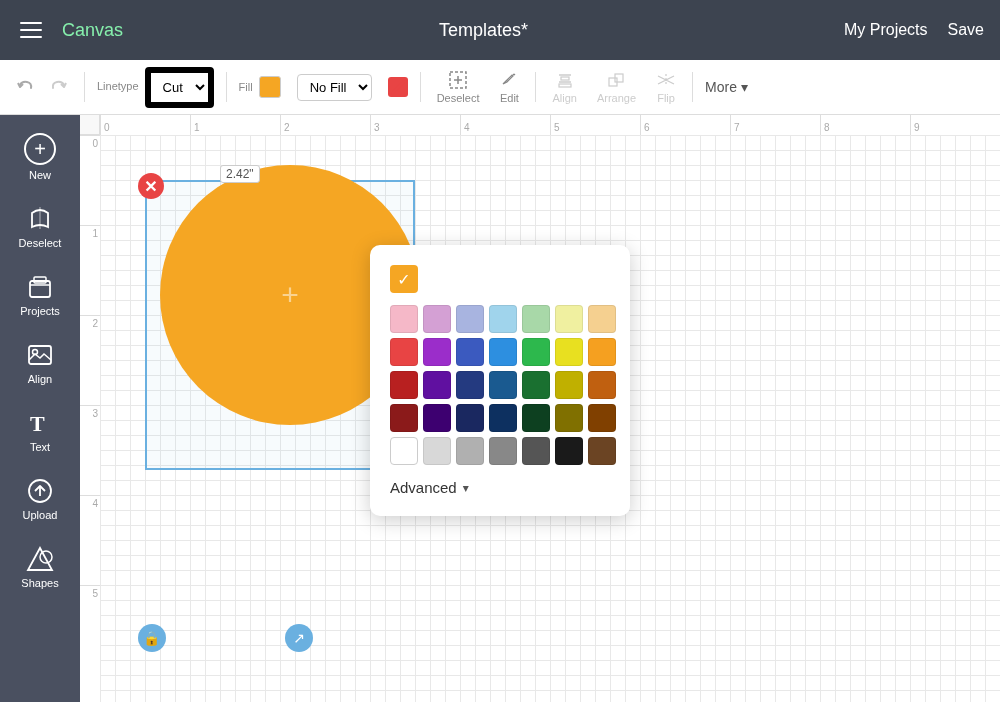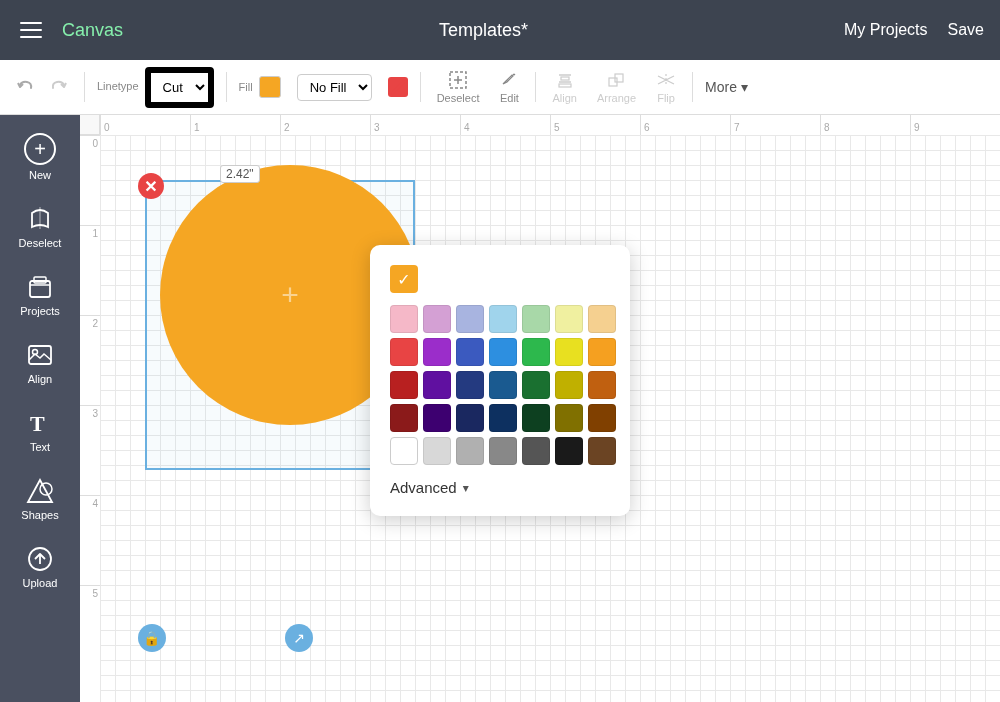--- a/index.html
+++ b/index.html
@@ -280,32 +280,32 @@
       <span class="label">Align</span>
     </div>
     <div class="sidebar-item">
       <svg width="28" height="28" viewBox="0 0 28 28" fill="none">
         <text x="4" y="22" font-size="22" fill="white" font-family="serif" font-weight="bold">T</text>
       </svg>
       <span class="label">Text</span>
     </div>
     <div class="sidebar-item">
       <svg width="28" height="28" viewBox="0 0 28 28" fill="none">
-        <polygon points="14,3 26,25 2,25" stroke="white" stroke-width="1.8" fill="none"></polygon>
-        <circle cx="20" cy="12" r="6" stroke="white" stroke-width="1.5" fill="none"></circle>
-      </svg>
-      <span class="label">Shapes</span>
-    </div>
-    <div class="sidebar-item">
-      <svg width="28" height="28" viewBox="0 0 28 28" fill="none">
         <circle cx="14" cy="14" r="11" stroke="white" stroke-width="1.8" fill="none"></circle>
         <line x1="14" y1="9" x2="14" y2="19" stroke="white" stroke-width="1.8"></line>
         <polyline points="9,14 14,9 19,14" stroke="white" stroke-width="1.8" fill="none" stroke-linejoin="round"></polyline>
       </svg>
       <span class="label">Upload</span>
+    </div>
+    <div class="sidebar-item">
+      <svg width="28" height="28" viewBox="0 0 28 28" fill="none">
+        <polygon points="14,3 26,25 2,25" stroke="white" stroke-width="1.8" fill="none"></polygon>
+        <circle cx="20" cy="12" r="6" stroke="white" stroke-width="1.5" fill="none"></circle>
+      </svg>
+      <span class="label">Shapes</span>
     </div>
   </nav>
 
   <div class="canvas-area">
 
     <div class="ruler-corner"></div>
 
     <div class="ruler-nums-top">
       <div class="ruler-num-top">0</div>
       <div class="ruler-num-top">1</div>

